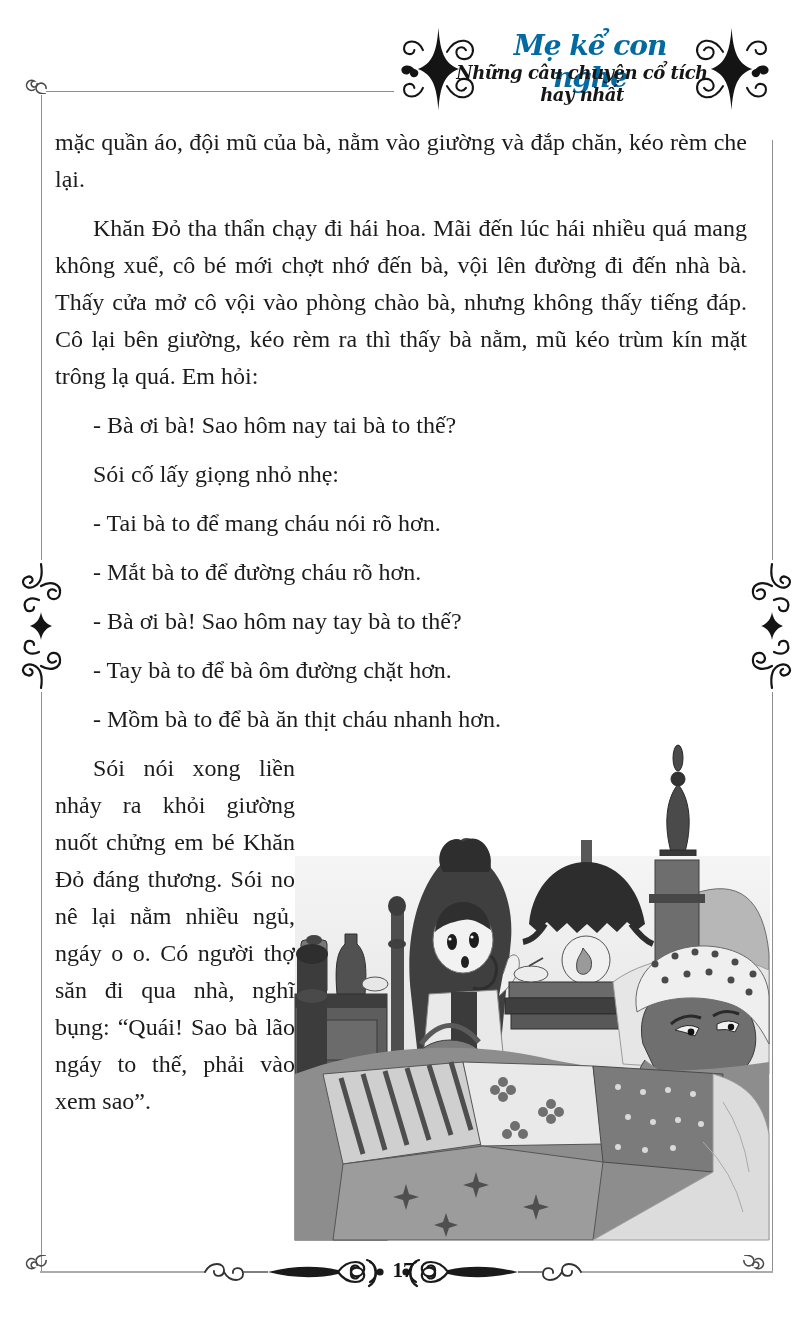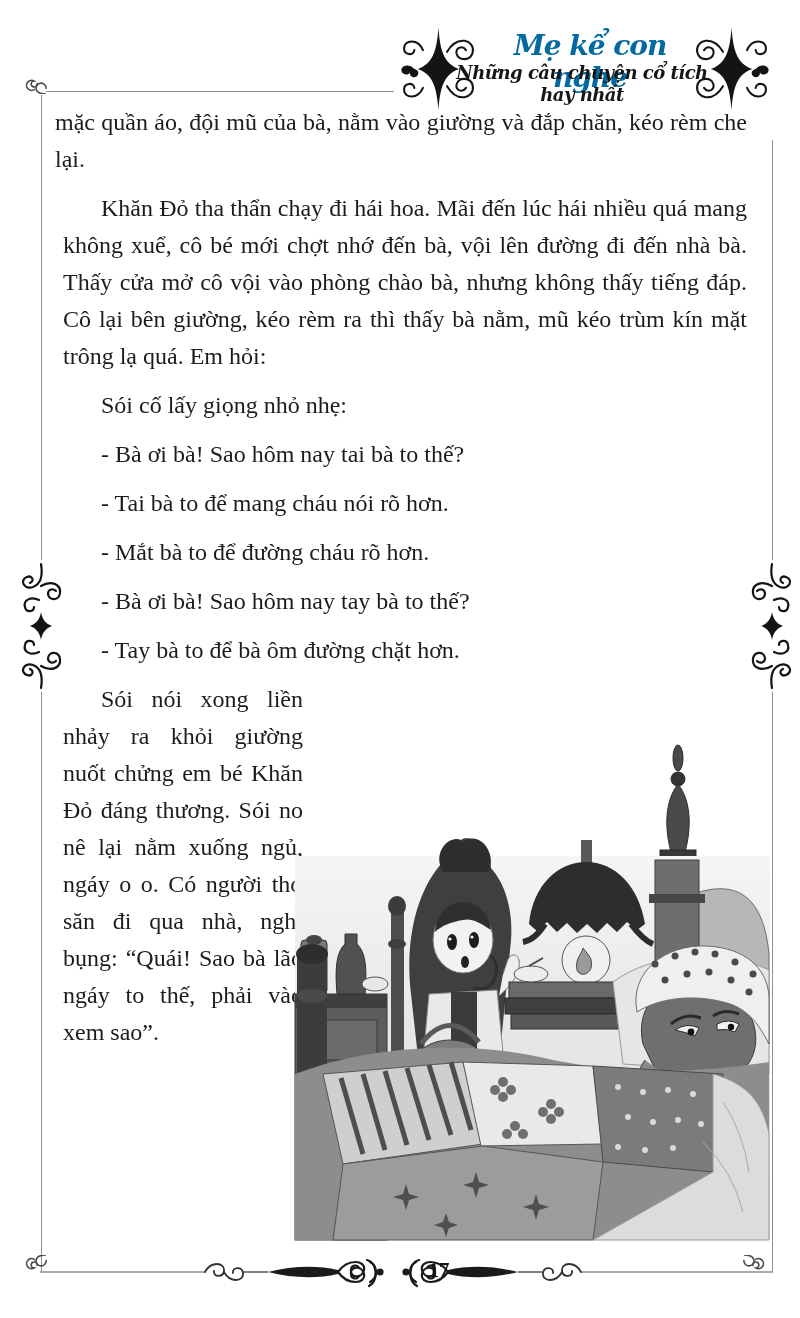--- a/index.html
+++ b/index.html
@@ -25,35 +25,35 @@
     font-family:"DejaVu Serif", serif;font-style:italic;font-weight:bold;
     font-size:18px;line-height:22px;color:#161616;letter-spacing:-0.5px;
   }
   .flourish{position:absolute;width:86px;height:86px;}
   #flourish-left{left:392px;top:26px;}
   #flourish-right{left:692px;top:26px;transform:scaleX(-1);}
   .border-orn{position:absolute;width:48px;height:132px;}
   #border-orn-left{left:17px;top:560px;}
   #border-orn-right{left:748px;top:560px;transform:scaleX(-1);}
   
-  .content{position:absolute;left:55px;top:104px;width:692px;}
+  .content{position:absolute;left:55px;top:124px;width:692px;}
   .para{
     margin:0 0 12px 0;font-size:24px;line-height:37px;text-align:justify;
     color:#1c1c1c;
   }
-  .para.indent{text-indent:38px;margin-left:8px;}
+  .para.indent{text-indent:38px;}
   #para-final{width:240px;}
   
   .illus-wrap{position:absolute;left:293px;top:742px;width:479px;height:500px;}
   .illus-wrap svg{width:479px;height:500px;display:block;}
   
   .footer-flourish{position:absolute;left:40px;top:1250px;width:733px;height:44px;}
   .page-num{
     position:absolute;left:363px;top:1258px;width:80px;text-align:center;
-    font-weight:bold;font-size:21px;color:#141414;font-family:"Liberation Serif", serif;padding-left:36px;
+    font-weight:bold;font-size:21px;color:#141414;font-family:"Liberation Serif", serif;
   }
 </style>
 </head>
 <body>
 
 <div class="frame-line" id="frame-top"></div>
 <div class="frame-line" id="frame-left"></div>
 <div class="frame-line" id="frame-right"></div>
 
 <svg class="corner" style="left:24px;top:76px;" viewBox="0 0 26 18">
@@ -115,27 +115,28 @@
     <path d="M24 128 c2 -12 0 -20 -8 -23 c-9 -3 -14 7 -6 10 c5 2 8 -4 3 -6"></path>
     <path d="M24 106 c10 6 20 2 19 -7 c-1 -8 -11 -8 -12 -1 c0 5 5 6 8 3"></path>
     <path d="M22 40 c-8 -4 -16 0 -14 7 c1 6 9 5 9 0"></path>
     <path d="M22 92 c-8 4 -16 0 -14 -7 c1 -6 9 -5 9 0"></path>
   </g>
 </svg>
 
 <div class="content">
   <p class="para">mặc quần áo, đội mũ của bà, nằm vào giường và đắp chăn, kéo rèm che lại.</p>
   <p class="para indent">Khăn Đỏ tha thẩn chạy đi hái hoa. Mãi đến lúc hái nhiều quá mang không xuể, cô bé mới chợt nhớ đến bà, vội lên đường đi đến nhà bà. Thấy cửa mở cô vội vào phòng chào bà, nhưng không thấy tiếng đáp. Cô lại bên giường, kéo rèm ra thì thấy bà nằm, mũ kéo trùm kín mặt trông lạ quá. Em hỏi:</p>
+  <p class="para indent">- Bà ơi bà! Sao hôm nay tai bà to thế?</p>
   <p class="para indent">Sói cố lấy giọng nhỏ nhẹ:</p>
-  <p class="para indent">- Bà ơi bà! Sao hôm nay tai bà to thế?</p>
   <p class="para indent">- Tai bà to để mang cháu nói rõ hơn.</p>
   <p class="para indent">- Mắt bà to để đường cháu rõ hơn.</p>
   <p class="para indent">- Bà ơi bà! Sao hôm nay tay bà to thế?</p>
   <p class="para indent">- Tay bà to để bà ôm đường chặt hơn.</p>
-  <p class="para indent" id="para-final">Sói nói xong liền nhảy ra khỏi giường nuốt chửng em bé Khăn Đỏ đáng thương. Sói no nê lại nằm xuống ngủ, ngáy o o. Có người thợ săn đi qua nhà, nghĩ bụng: “Quái! Sao bà lão ngáy to thế, phải vào xem sao”.</p>
+  <p class="para indent">- Mồm bà to để bà ăn thịt cháu nhanh hơn.</p>
+  <p class="para indent" id="para-final">Sói nói xong liền nhảy ra khỏi giường nuốt chửng em bé Khăn Đỏ đáng thương. Sói no nê lại nằm nhiều ngủ, ngáy o o. Có người thợ săn đi qua nhà, nghĩ bụng: “Quái! Sao bà lão ngáy to thế, phải vào xem sao”.</p>
 </div>
 
 <div class="illus-wrap">
 <svg viewBox="0 0 479 500">
   <defs>
     <linearGradient id="bgw" x1="0" y1="0" x2="0" y2="1">
       <stop offset="0" stop-color="#f5f5f5"></stop>
           <stop offset="1" stop-color="#d7d7d7"></stop>
     </linearGradient>
   </defs>

